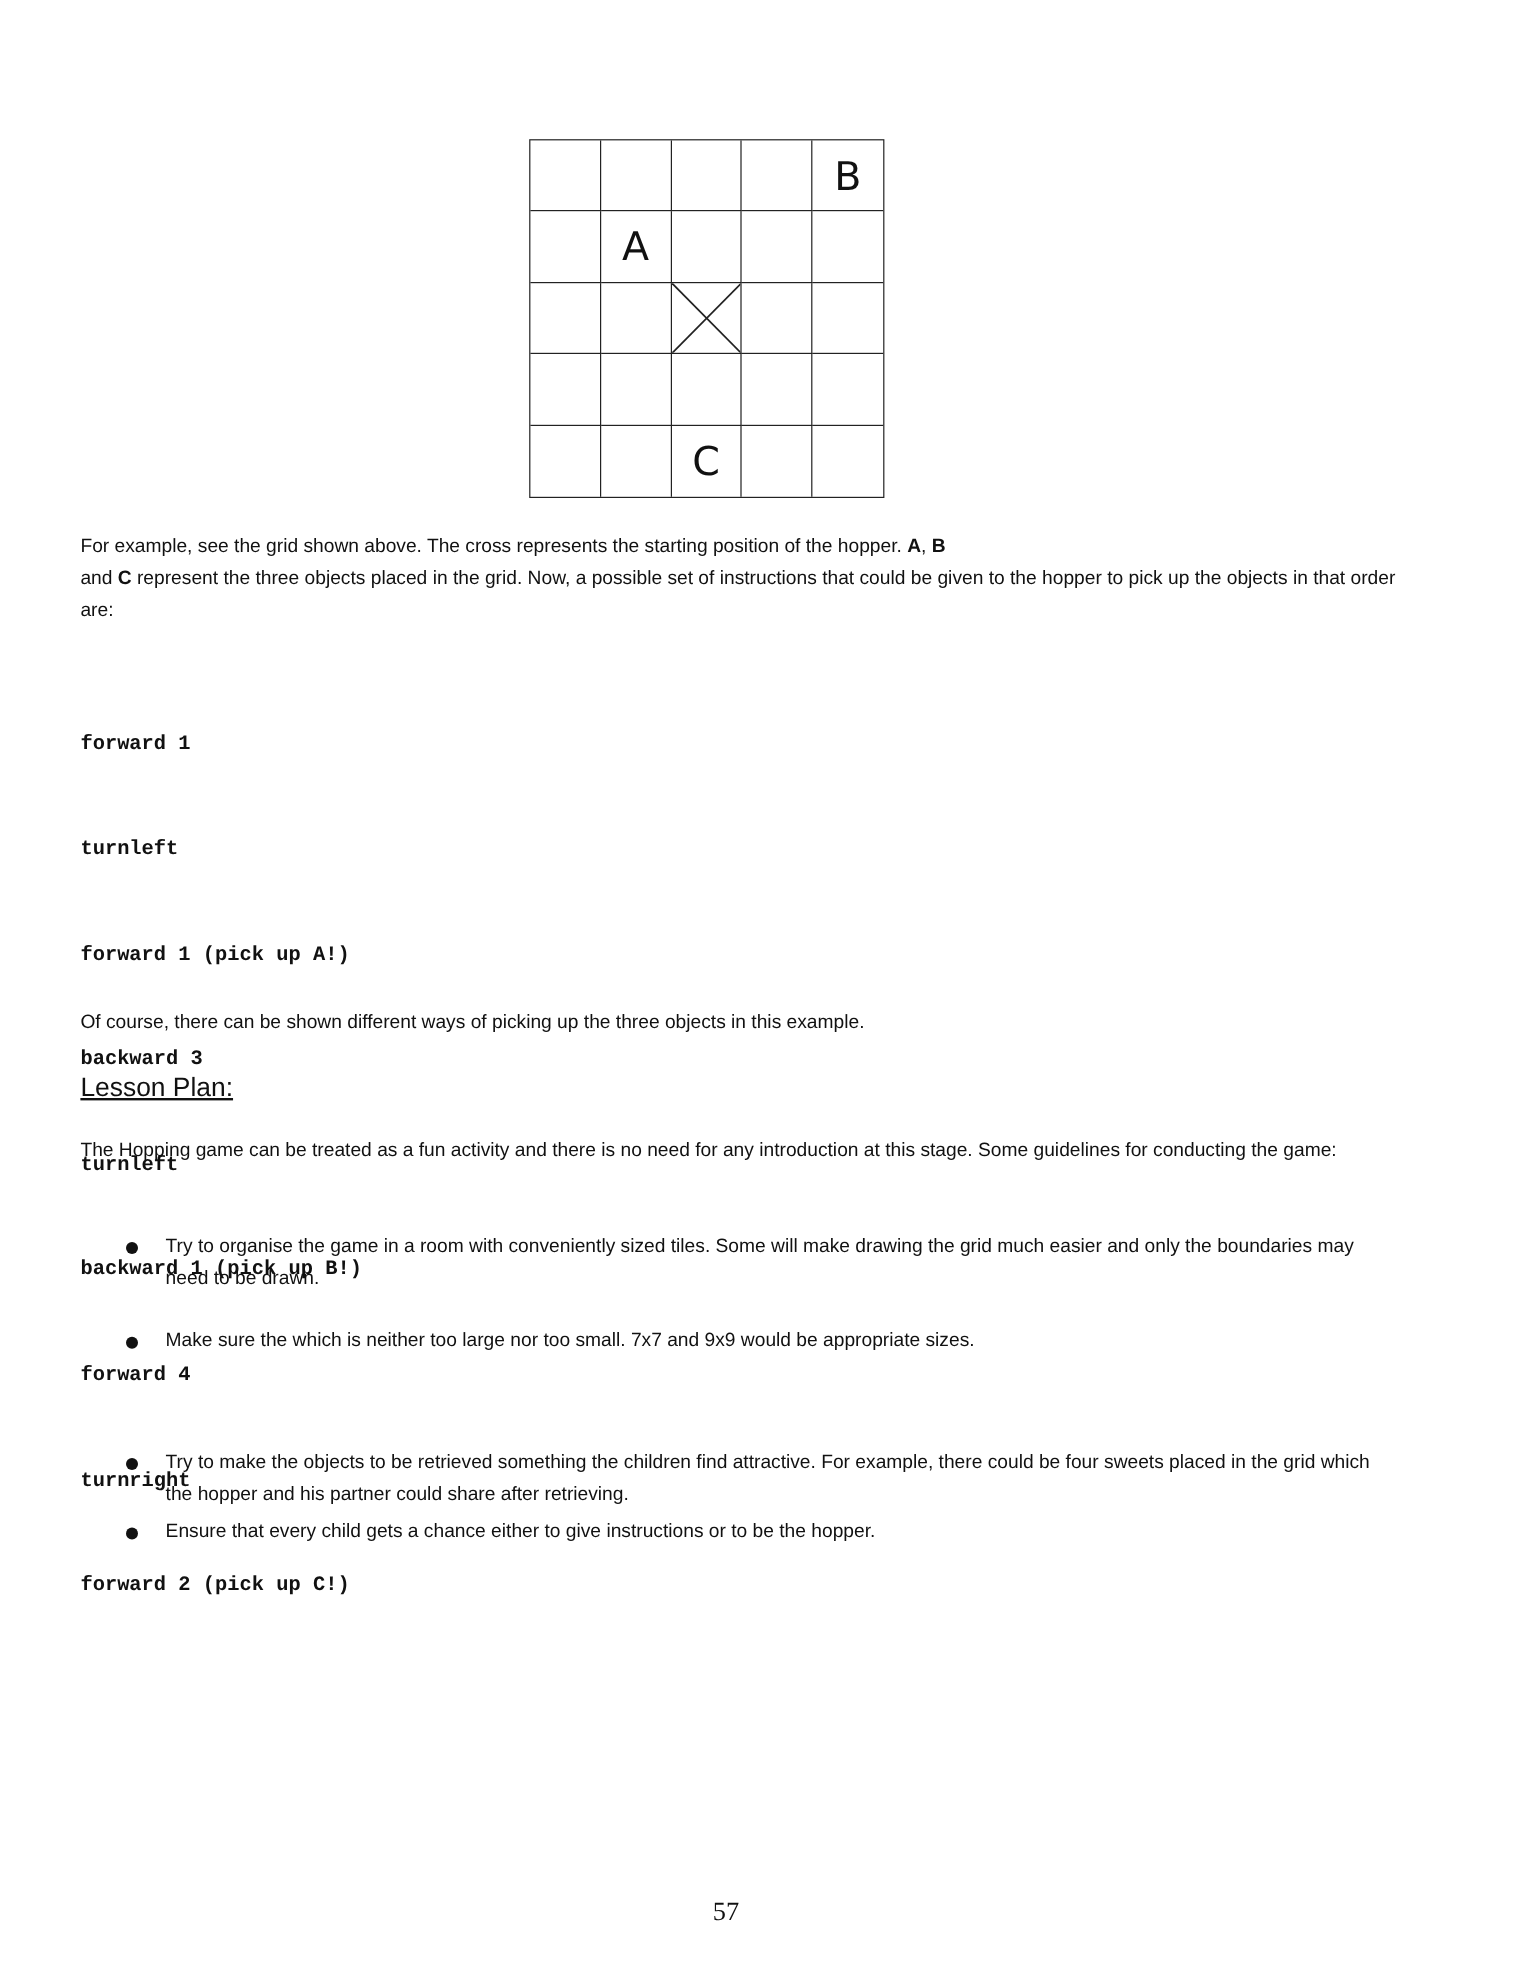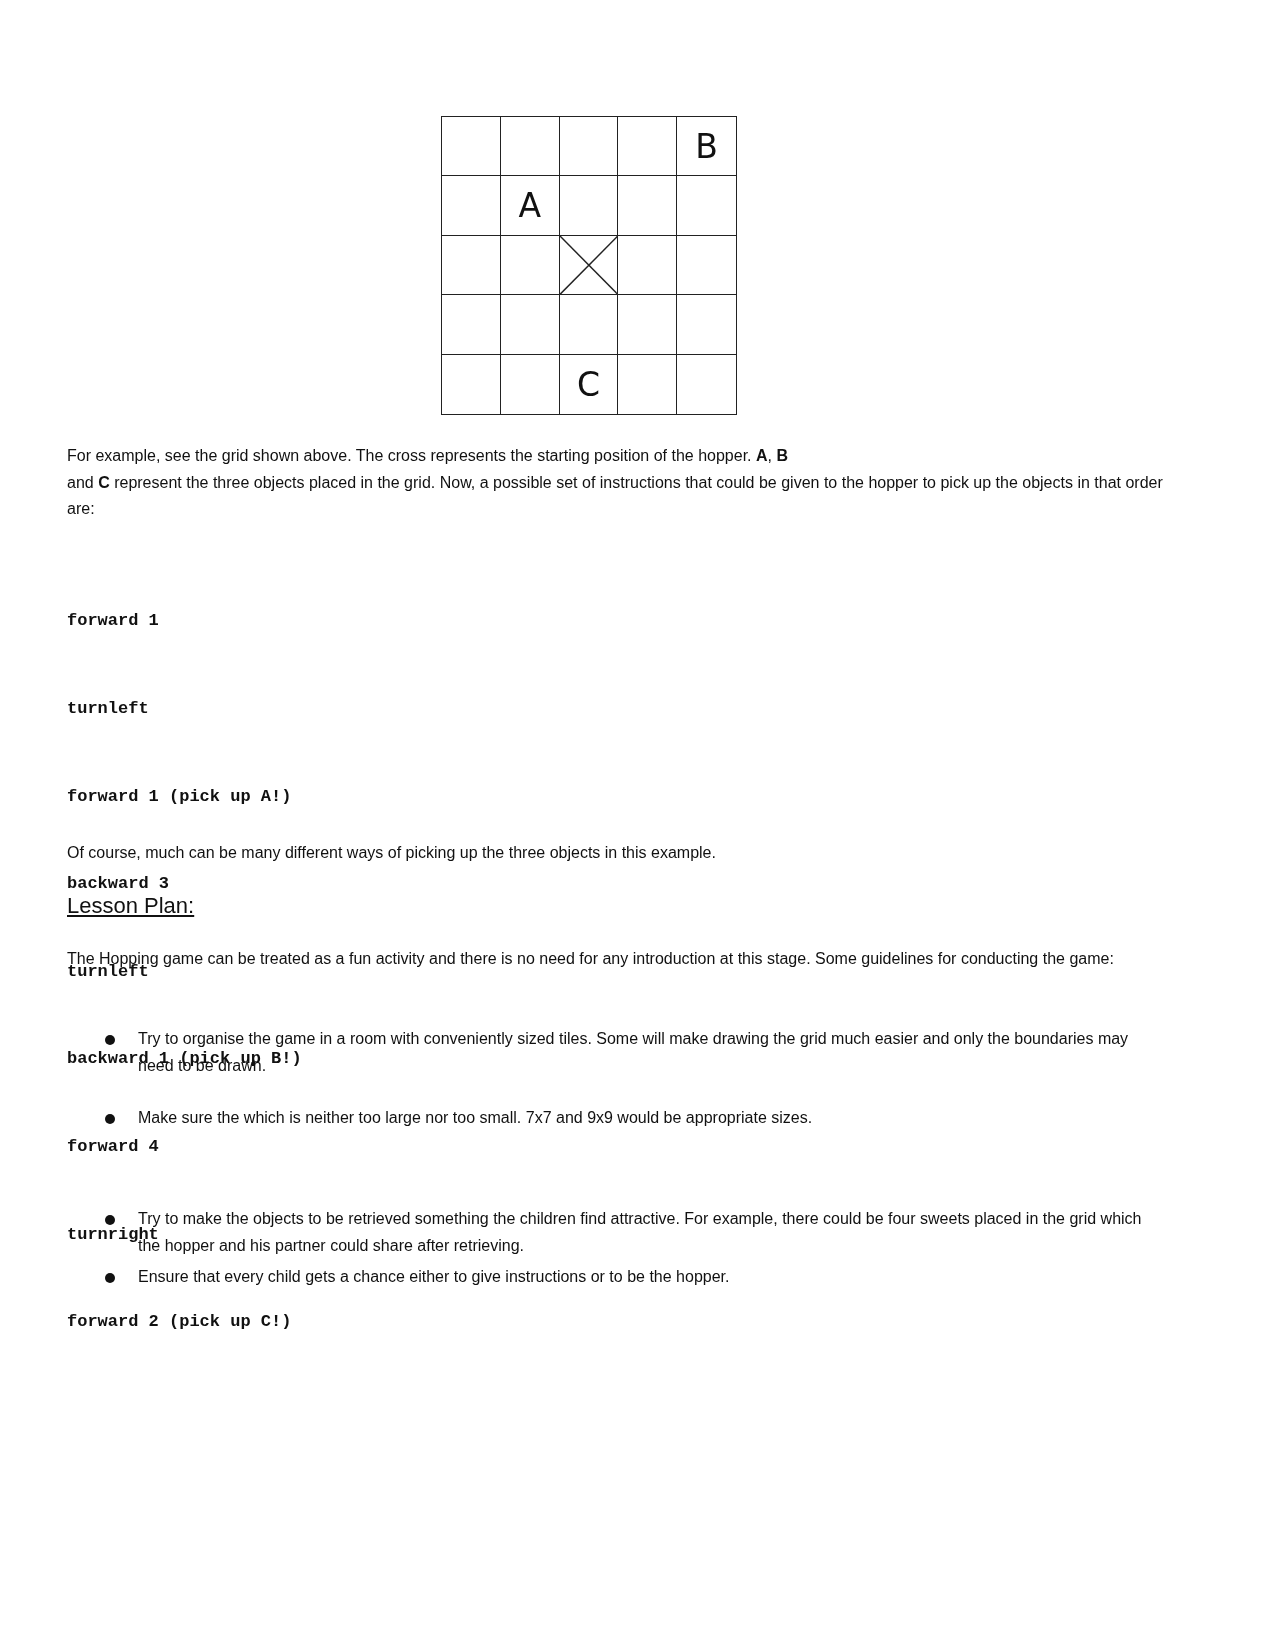--- a/index.html
+++ b/index.html
@@ -76,21 +76,21 @@
     <div>turnleft</div>
     <div>forward 1 (pick up A!)</div>
     <div>backward 3</div>
     <div>turnleft</div>
     <div>backward 1 (pick up B!)</div>
     <div>forward 4</div>
     <div>turnright</div>
     <div>forward 2 (pick up C!)</div>
   </div>
 
-  <div class="p sans" style="top:840px;">Of course, much can be many different ways of picking up the three objects in this example.</div>
+  <div class="p sans" style="top:840px;">Of course, there can be shown different ways of picking up the three objects in this example.</div>
 
   <div class="heading">Lesson Plan:</div>
 
   <div class="p sans" style="top:946px; width:1060px;">The Hopping game can be treated as a fun activity and there is no need for any introduction at this stage. Some guidelines for conducting the game:</div>
 
   <div class="bullets">
     <div class="bullet sans" style="top:1026px;">
       <span class="dot"></span>
       <span>Try to organise the game in a room with conveniently sized tiles. Some will make drawing the grid much easier and only the boundaries may need to be drawn.</span>
     </div>
@@ -101,13 +101,14 @@
     <div class="bullet sans" style="top:1206px;">
       <span class="dot"></span>
       <span>Try to make the objects to be retrieved something the children find attractive. For example, there could be four sweets placed in the grid which the hopper and his partner could share after retrieving.</span>
     </div>
     <div class="bullet sans" style="top:1264px;">
       <span class="dot"></span>
       <span>Ensure that every child gets a chance either to give instructions or to be the hopper.</span>
     </div>
   </div>
 
+  <div class="pagenum">57</div>
 </div>
 
 </body></html>

